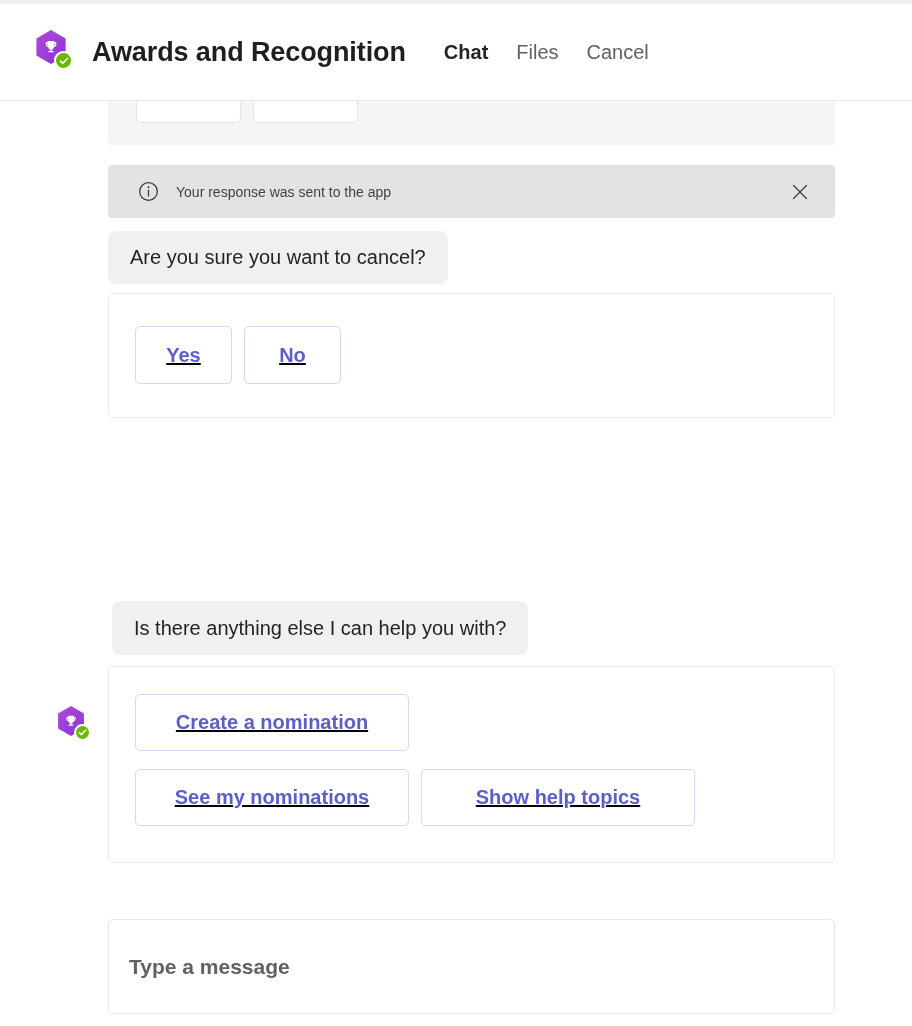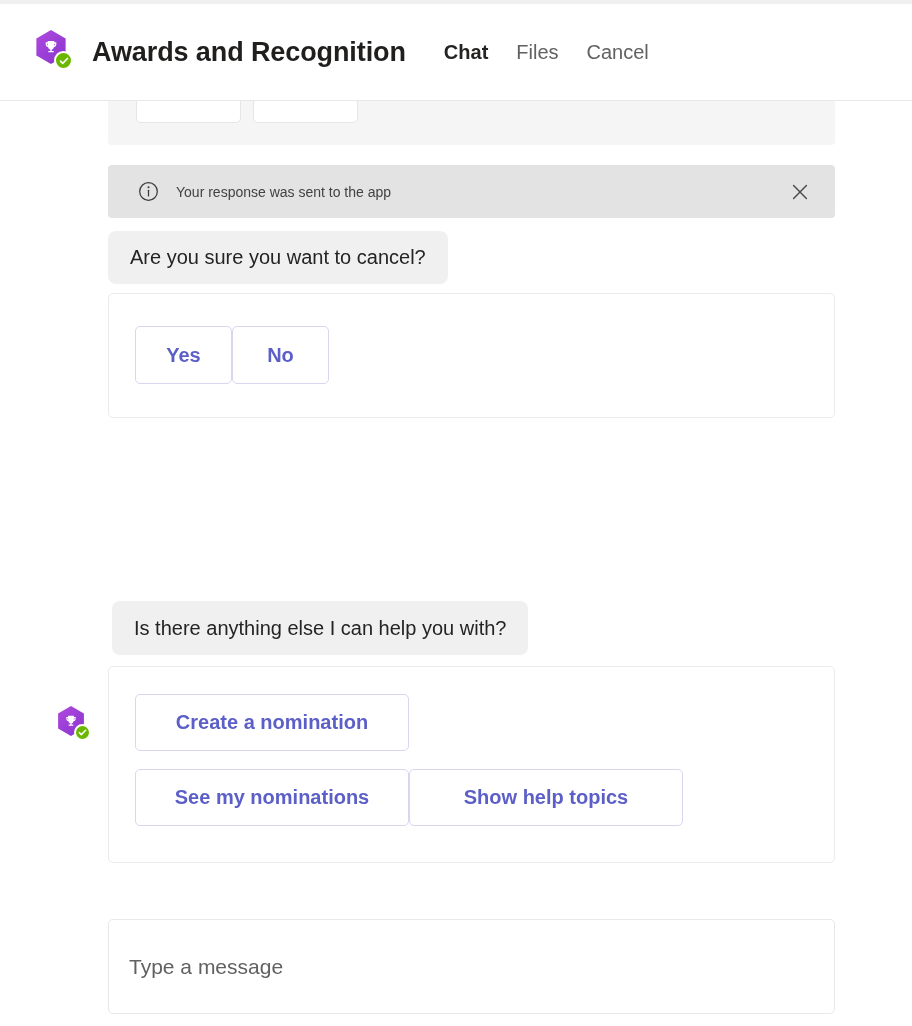--- a/index.html
+++ b/index.html
@@ -188,20 +188,22 @@
     width: 727px; height: 125px;
   }
   #card-options {
     left: 108px; top: 565px;
     width: 727px; height: 197px;
   }
 
   .pill-row {
     position: absolute;
     display: flex;
+    gap: 12px;
+    text-decoration: underline;
   }
   .pill {
     background: #ffffff;
     border: 1px solid #d7d8ef;
     border-radius: 5px;
     color: #5b5fc7;
     font-size: 20px;
     font-weight: bold;
     display: flex; align-items: center; justify-content: center;
     cursor: pointer;
@@ -247,20 +249,21 @@
     display: flex; align-items: center;
   }
   .compose-input {
     border: none; outline: none;
     background: transparent;
     margin-left: 18px;
     width: 92%;
     font-family: "Liberation Sans", sans-serif;
     font-size: 21px;
     color: #242424;
+    font-weight: bold;
   }
   .compose-input::placeholder { color: #616161; }
 </style>
 </head>
 <body>
 
 <div id="app">
 
   <div class="top-strip"></div>
 

